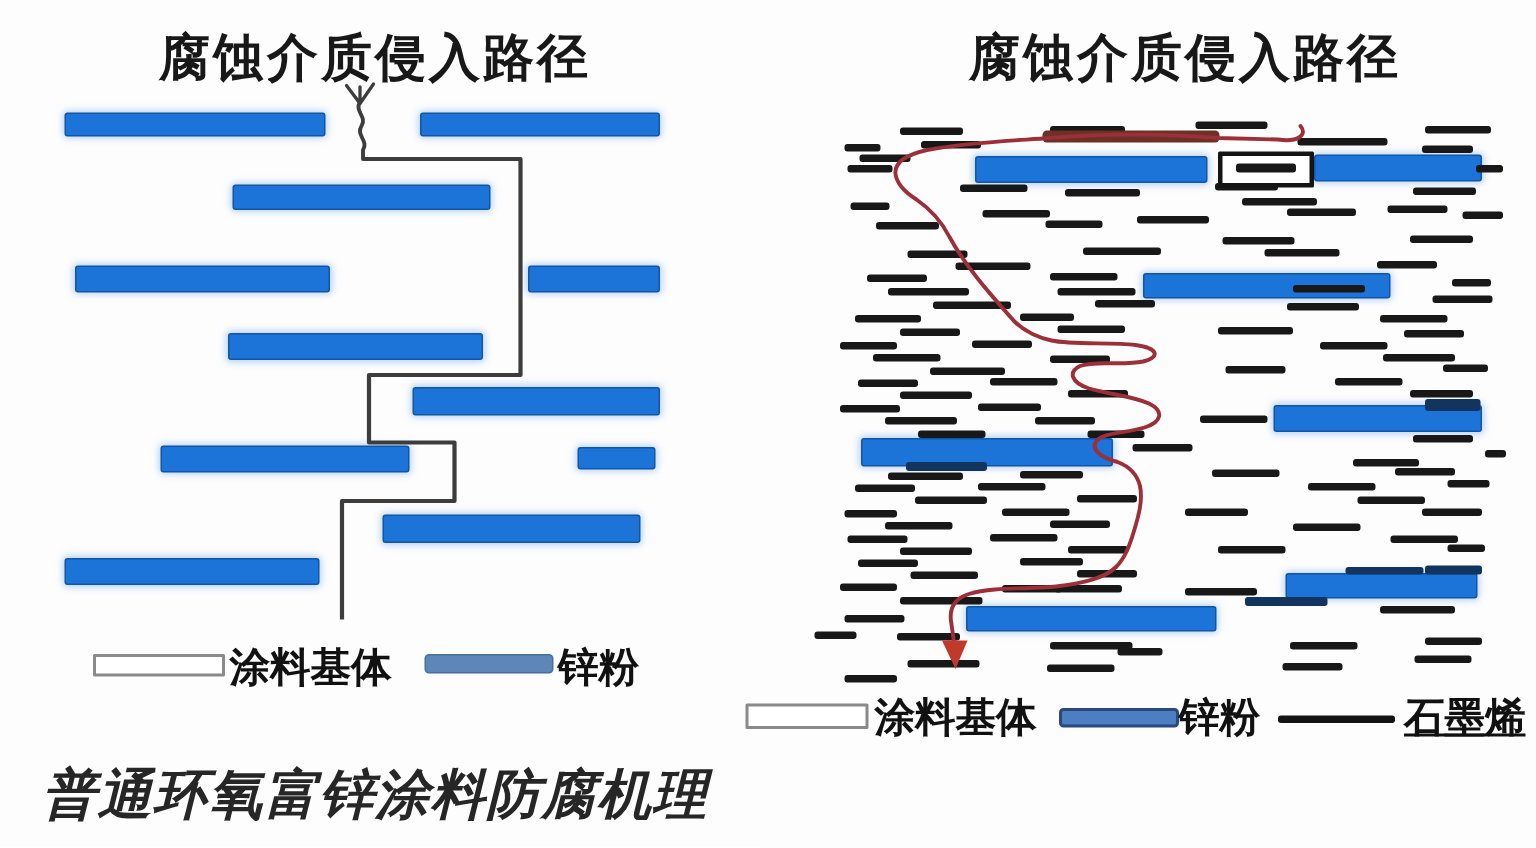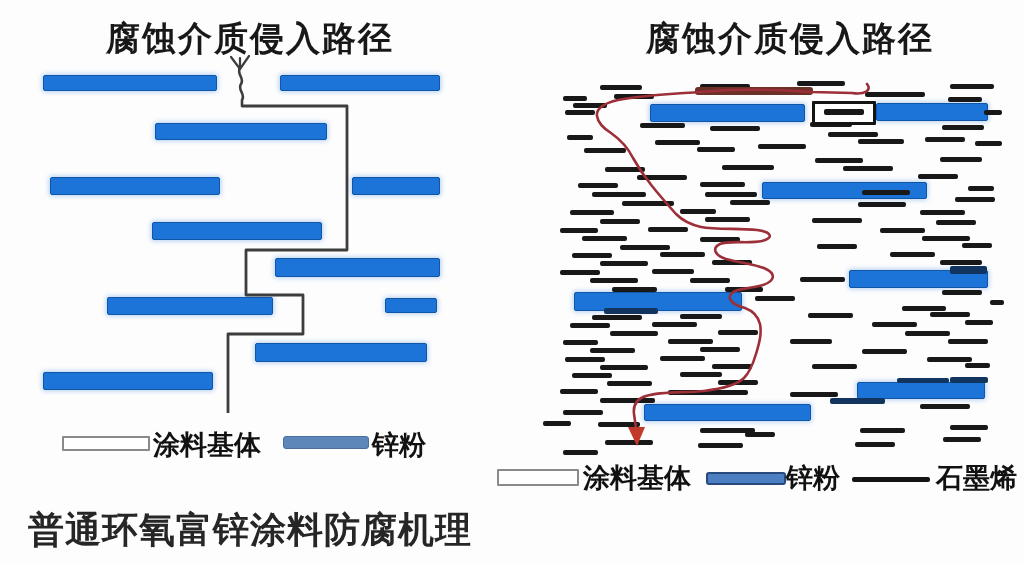--- a/index.html
+++ b/index.html
@@ -14,21 +14,21 @@
     text-align:center;font-size:34px;font-weight:700;color:#181818;
     letter-spacing:2px;white-space:nowrap;
   }
   #left-title{left:45px;}
   #right-title{left:585px;}
   .caption{
     position:absolute;top:506px;height:48px;
     text-align:center;font-size:36px;font-weight:700;color:#262626;
     letter-spacing:1px;white-space:nowrap;
   }
-  #left-caption{left:25px;width:450px;}
+  #left-caption{left:25px;width:450px;font-style:italic;}
   #right-caption{left:548px;width:464px;}
   .zbar{
     position:absolute;z-index:2;
     background:#1c73d8;border:1px solid #0f57a6;border-radius:2px;
     box-shadow:0 0 5px 1px rgba(120,170,235,.55);
     box-sizing:border-box;
   }
   .gdash{
     position:absolute;z-index:2;height:5px;
     background:#181818;border-radius:2px;
@@ -231,17 +231,17 @@
   <div class="legend-swatch-matrix" id="legend-matrix-left" style="left: 62px; top: 436px; width: 88px; height: 15px;"></div>
   <div class="legend-label" id="legend-matrix-left-label" style="left: 153px; top: 427px;">涂料基体</div>
   <div class="legend-swatch-zinc" id="legend-zinc-left" style="left: 283px; top: 436px; width: 86px; height: 13px;"></div>
   <div class="legend-label" id="legend-zinc-left-label" style="left: 372px; top: 427px;">锌粉</div>
 
   <div class="legend-swatch-matrix" id="legend-matrix-right" style="left: 497px; top: 469px; width: 82px; height: 17px;"></div>
   <div class="legend-label" id="legend-matrix-right-label" style="left: 583px; top: 460px;">涂料基体</div>
   <div class="legend-swatch-zinc" id="legend-zinc-right" style="left: 706px; top: 472px; width: 80px; height: 13px;"></div>
   <div class="legend-label" id="legend-zinc-right-label" style="left: 786px; top: 460px;">锌粉</div>
   <div class="legend-swatch-graphene" id="legend-graphene-right" style="left: 852px; top: 477px; width: 78px; height: 5px;"></div>
-  <div class="legend-label" id="legend-graphene-right-label" style="left: 936px; top: 460px;">石墨烯</div>
+  <div class="legend-label" id="legend-graphene-right-label" style="left: 936px; top: 460px; text-decoration: underline;">石墨烯</div>
 
   <div class="caption" id="left-caption">普通环氧富锌涂料防腐机理</div>
 
 </div>
 
 </body></html>

